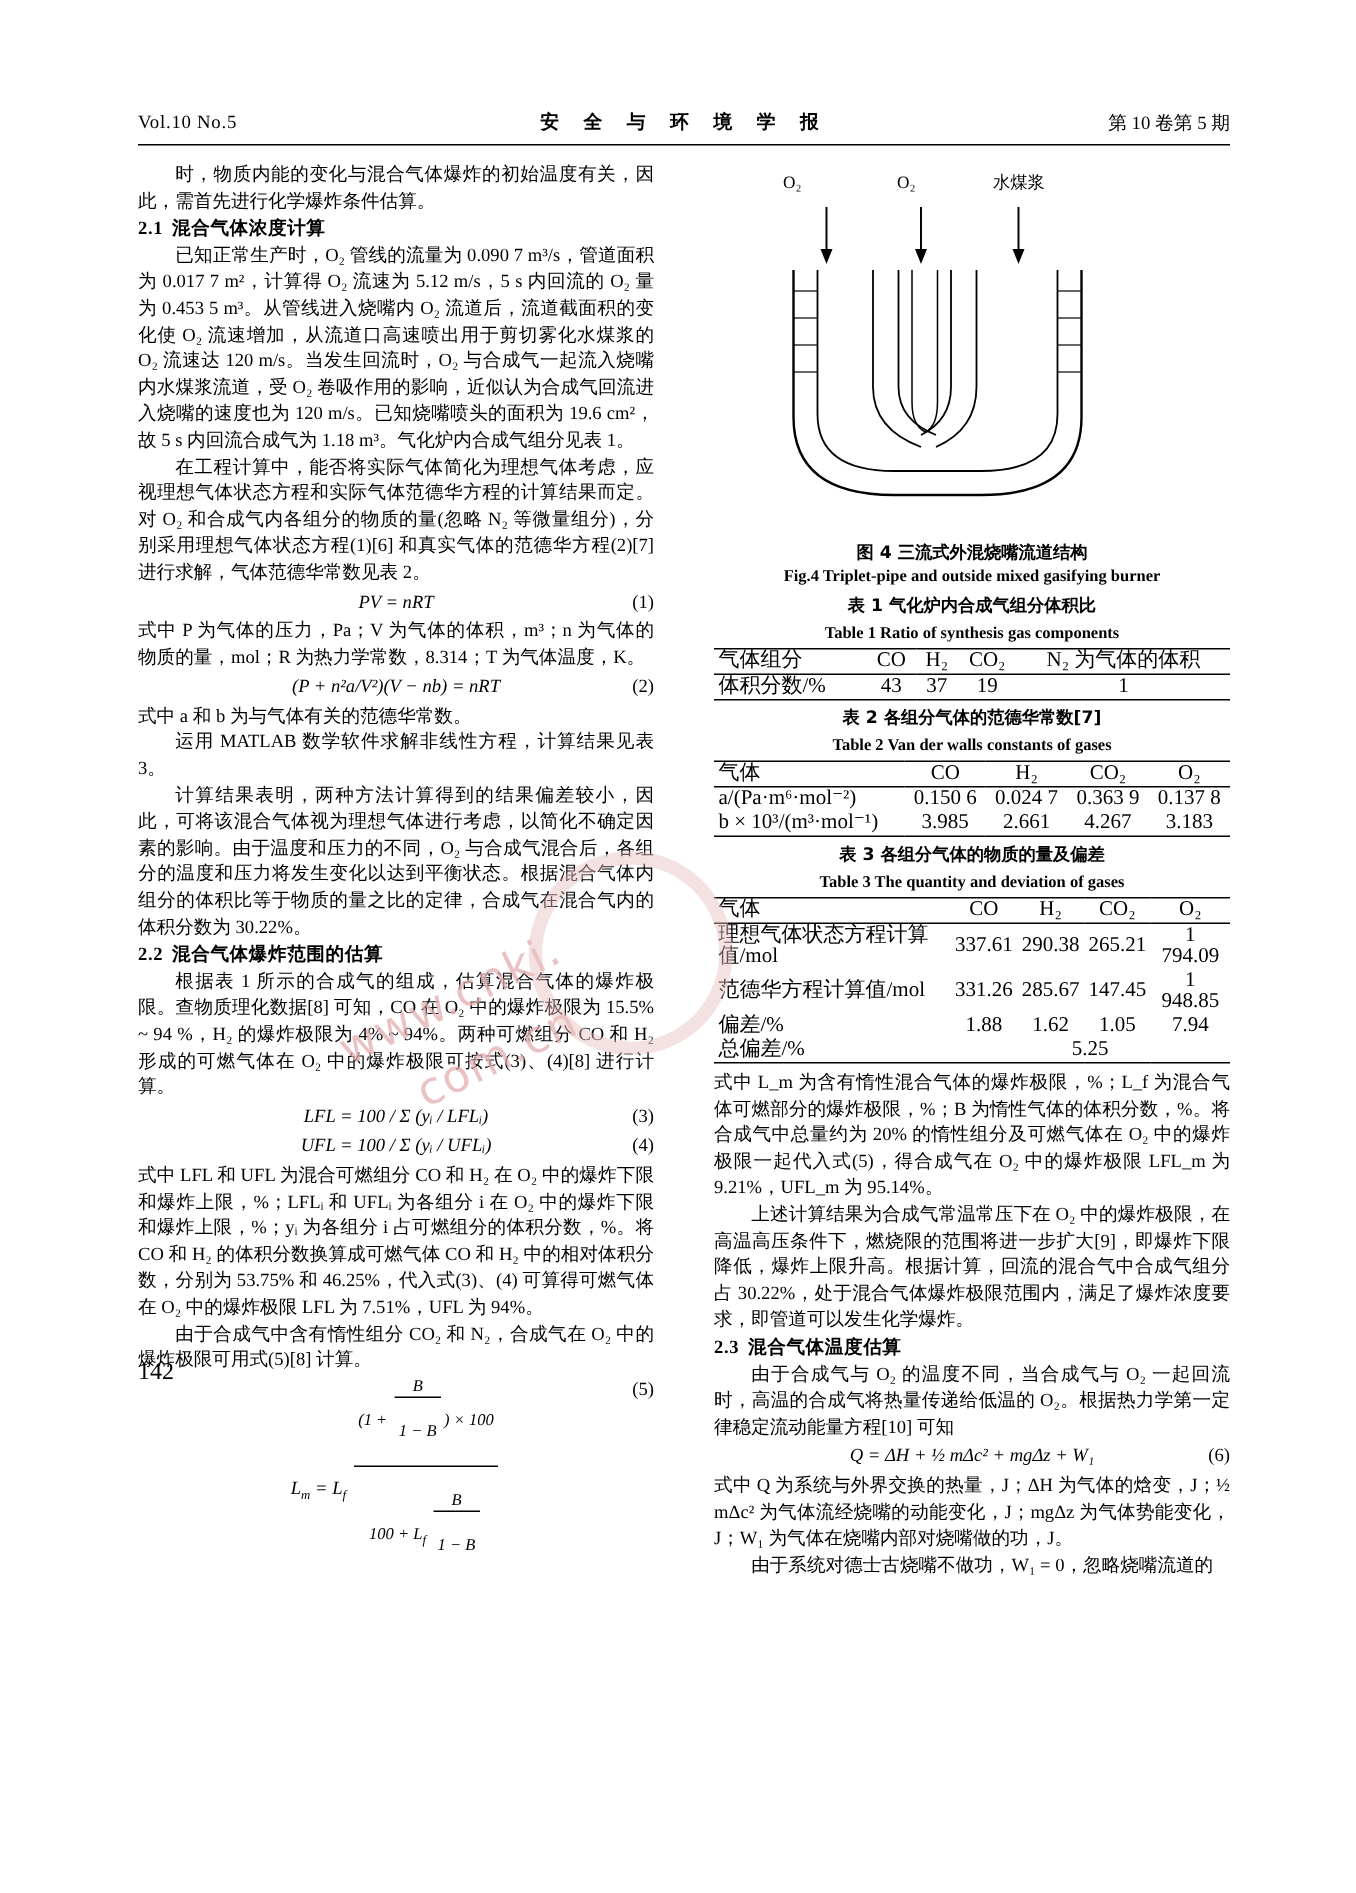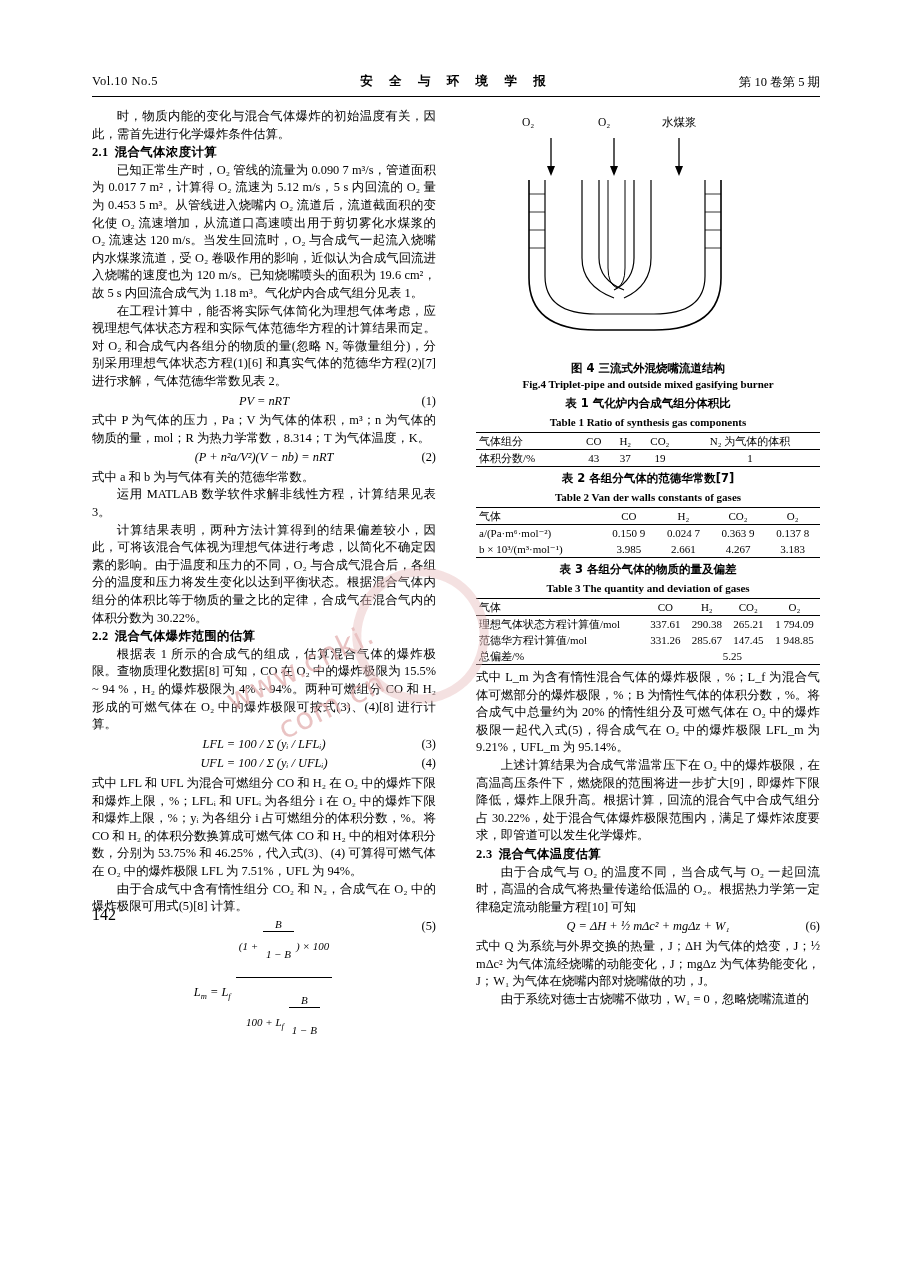--- a/index.html
+++ b/index.html
@@ -115,21 +115,21 @@
     margin-top: 4px;
   }
   .tbl-title.en {
     font-family: "Liberation Serif", serif;
     font-weight: bold;
     font-size: 11px;
   }
   table.t {
     border-collapse: collapse;
     width: 100%;
-    font-size: 11px;
+    font-size: 14px;
     line-height: 14px;
     margin: 2px 0 4px 0;
   }
   table.t td, table.t th {
     padding: 1px 3px;
     text-align: center;
     font-weight: normal;
   }
   table.t .topline td { border-top: 1.3px solid #000; }
   table.t .headrow td { border-bottom: .8px solid #000; }
@@ -311,21 +311,21 @@
       <tbody>
           <tr class="topline headrow">
         <td class="l">气体</td>
         <td>CO</td>
         <td>H₂</td>
         <td>CO₂</td>
         <td>O₂</td>
       </tr>
       <tr>
         <td class="l">a/(Pa·m⁶·mol⁻²)</td>
-        <td>0.150 9</td>
+        <td>0.150 6</td>
         <td>0.024 7</td>
         <td>0.363 9</td>
         <td>0.137 8</td>
       </tr>
       <tr class="lastrow">
         <td class="l">b × 10³/(m³·mol⁻¹)</td>
         <td>3.985</td>
         <td>2.661</td>
         <td>4.267</td>
         <td>3.183</td>
@@ -351,20 +351,27 @@
         <td>265.21</td>
         <td>1 794.09</td>
       </tr>
       <tr>
         <td class="l">范德华方程计算值/mol</td>
         <td>331.26</td>
         <td>285.67</td>
         <td>147.45</td>
         <td>1 948.85</td>
       </tr>
+      <tr>
+        <td class="l">偏差/%</td>
+        <td>1.88</td>
+        <td>1.62</td>
+        <td>1.05</td>
+        <td>7.94</td>
+      </tr>
       <tr class="lastrow">
         <td class="l">总偏差/%</td>
         <td colspan="4">5.25</td>
       </tr>
     </tbody>
       </table>
 
     <p class="noind" style="margin-top:4px;">式中    L_m 为含有惰性混合气体的爆炸极限，%；L_f 为混合气体可燃部分的爆炸极限，%；B 为惰性气体的体积分数，%。将合成气中总量约为 20% 的惰性组分及可燃气体在 O₂ 中的爆炸极限一起代入式(5)，得合成气在 O₂ 中的爆炸极限 LFL_m 为 9.21%，UFL_m 为 95.14%。</p>
     <p>上述计算结果为合成气常温常压下在 O₂ 中的爆炸极限，在高温高压条件下，燃烧限的范围将进一步扩大[9]，即爆炸下限降低，爆炸上限升高。根据计算，回流的混合气中合成气组分占 30.22%，处于混合气体爆炸极限范围内，满足了爆炸浓度要求，即管道可以发生化学爆炸。</p>
 

